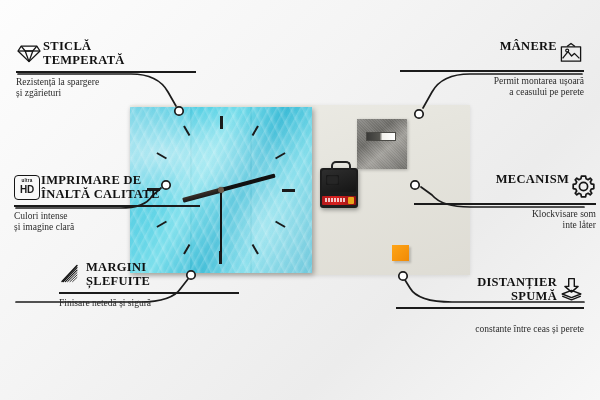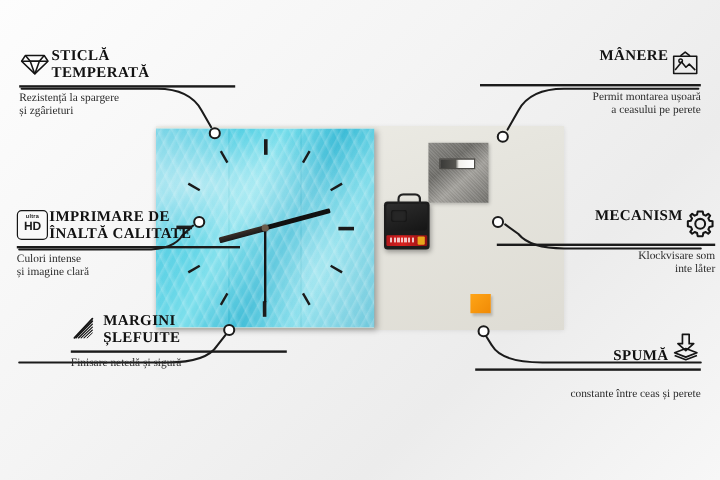--- a/index.html
+++ b/index.html
@@ -311,21 +311,21 @@
     </div>
     <div class="rule"></div>
     <div class="sub">
       <span>Klockvisare som</span><br><span>inte låter</span>
     </div>
   </div>
 
   <div class="feat right" style="left:396px;top:276px;width:188px;">
     <div class="head">
       <span class="ttl">
-        <br><span>SPUMĂ</span>
+        <span>DISTANȚIER</span><br><span>SPUMĂ</span>
       </span>
       <span class="ico">
         <svg width="25" height="24" viewBox="0 0 25 24">
           <g fill="none" stroke="#151515" stroke-width="1.4" stroke-linejoin="round">
             <path d="M9.7,1.6 H15.3 V9.4 H19.1 L12.5,15.1 L5.9,9.4 H9.7 Z"></path>
             <path d="M12.5,13.4 L21.8,17 L12.5,20.6 L3.2,17 Z"></path>
             <path d="M3.2,19.2 L12.5,22.8 L21.8,19.2"></path>
           </g>
         </svg>
       </span>

